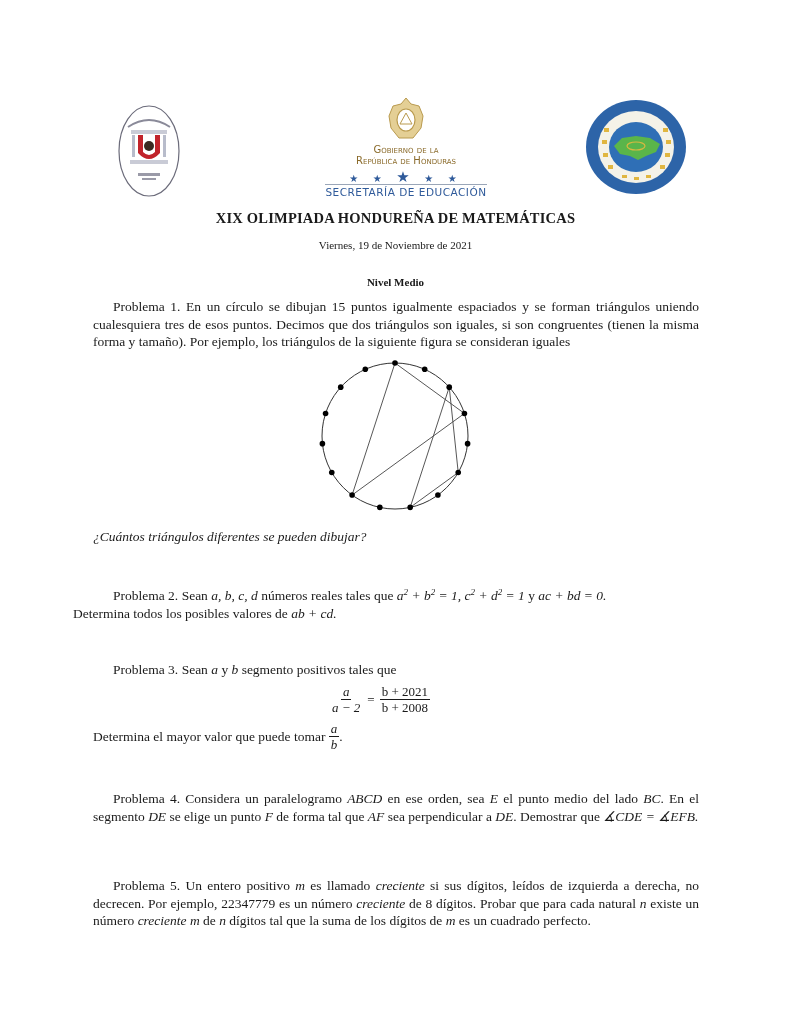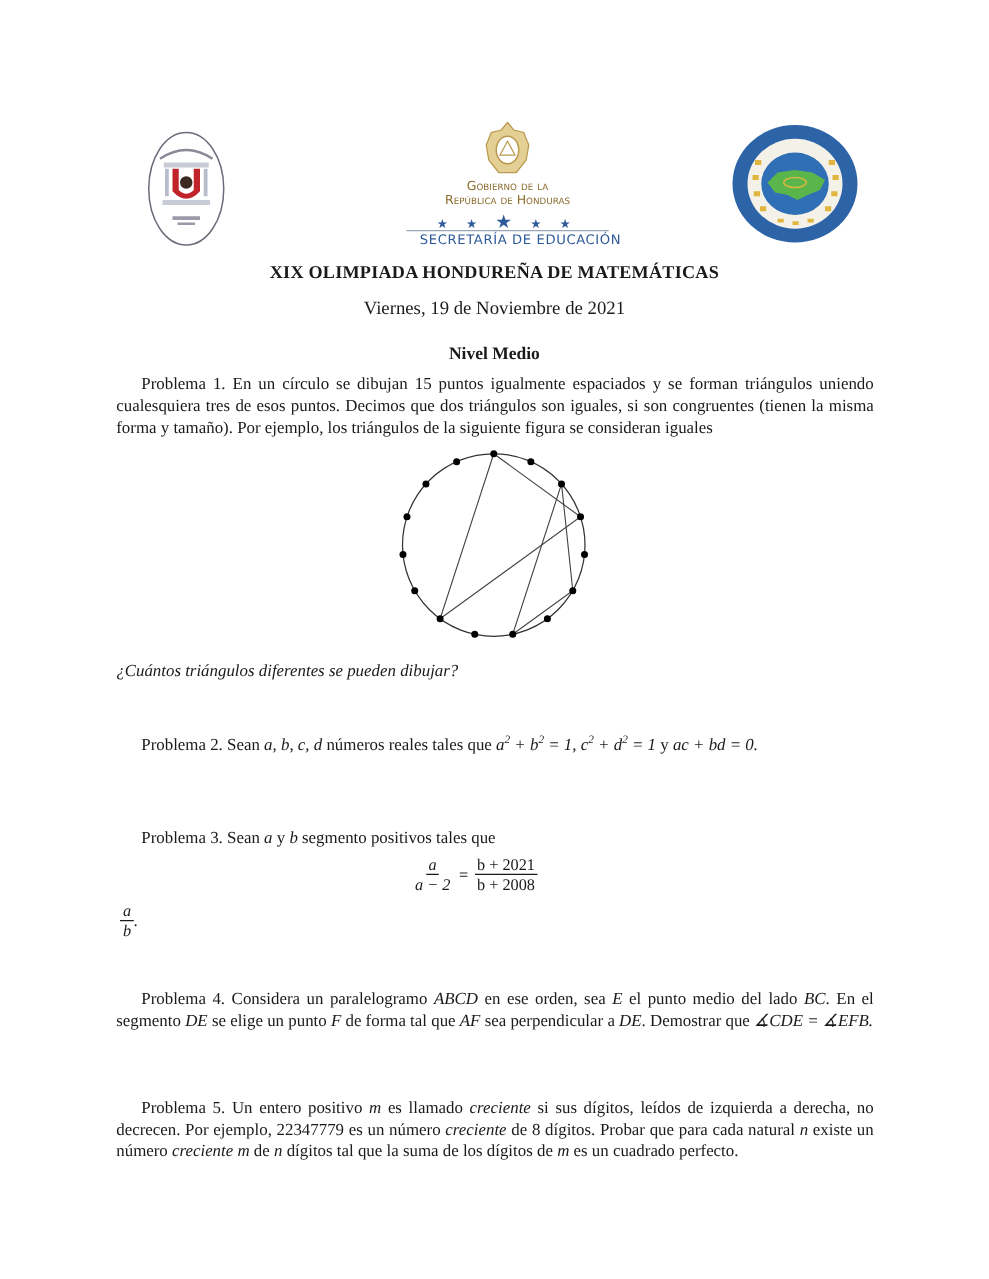--- a/index.html
+++ b/index.html
@@ -1,32 +1,32 @@
 <!DOCTYPE html>
 <html><head>
 <meta charset="utf-8">
 <style>
   html, body { margin:0; padding:0; background:#ffffff; }
   body { width:791px; height:1023px; position:relative; overflow:hidden;
          font-family:"Liberation Serif", "DejaVu Serif", serif; color:#1a1a1a; }
   .abs { position:absolute; }
   .center { text-align:center; left:0; width:791px; }
   .title { top:210px; font-size:14.5px; font-weight:bold; letter-spacing:0.2px; }
-  .date { top:239px; font-size:15px; }
-  .level { top:276px; font-size:14px; font-weight:bold; }
+  .date { top:239px; font-size:11px; }
+  .level { top:276px; font-size:11px; font-weight:bold; }
   .para { left:93px; width:606px; font-size:13.5px; line-height:17.5px; text-align:justify; }
   .para .lead { font-weight:normal; }
   .indent { text-indent:20px; }
   .math { font-style:italic; }
   sup { font-size:9px; line-height:0; }
   .frac { display:inline-flex; flex-direction:column; align-items:center; vertical-align:middle; font-size:13px; }
   .frac .num { border-bottom:1px solid #1a1a1a; padding:0 2px; line-height:15px; }
   .frac .den { padding:0 2px; line-height:15px; }
   .gob { font-family:"DejaVu Sans", sans-serif; font-variant:small-caps; color:#8a6a2a; font-size:10px; line-height:12px; text-align:center; }
-  .sec { font-family:"DejaVu Sans", sans-serif; color:#2f5a9a; font-size:10.5px; letter-spacing:0.5px; text-align:right; }
+  .sec { font-family:"DejaVu Sans", sans-serif; color:#2f5a9a; font-size:10.5px; letter-spacing:0.5px; text-align:center; }
   .stars { color:#2f5a9a; text-align:center; font-size:10px; letter-spacing:6px; }
   .stars .big { font-size:15px; }
   .hr-line { background:#9aa6b8; height:1px; }
 </style>
 </head>
 <body>
 
 <div class="abs" style="left:118px;top:105px;width:62px;height:92px;">
   <svg width="62" height="92" viewBox="0 0 62 92">
     <ellipse cx="31" cy="46" rx="30" ry="45" fill="#fff" stroke="#6b6b7a" stroke-width="1.2"></ellipse>
@@ -112,20 +112,24 @@
 
 <div class="abs para indent" style="top:587px;">
   <span class="lead">Problema 2.</span>
   <span>Sean</span>
   <span class="math">a, b, c, d</span>
   <span>números reales tales que</span>
   <span class="math">a<sup>2</sup> + b<sup>2</sup> = 1,</span>
   <span class="math">c<sup>2</sup> + d<sup>2</sup> = 1</span>
   <span>y</span>
   <span class="math">ac + bd = 0.</span><br>
+  <span style="display:inline-block;text-indent:0;margin-left:-20px;">
+    <span>Determina todos los posibles valores de</span>
+    <span class="math">ab + cd.</span>
+  </span>
 </div>
 
 <div class="abs para indent" style="top:661px;">
   <span class="lead">Problema 3.</span>
   <span>Sean</span>
   <span class="math">a</span>
   <span>y</span>
   <span class="math">b</span>
   <span>segmento positivos tales que</span>
 </div>
@@ -136,21 +140,21 @@
     <span class="den">a − 2</span>
   </span>
   <span style="font-size:13px;">=</span>
   <span class="frac">
     <span class="num">b + 2021</span>
     <span class="den">b + 2008</span>
   </span>
 </div>
 
 <div class="abs para" style="top:721px;display:flex;align-items:center;">
-  &nbsp;
+  <span>Determina el mayor valor que puede tomar</span>&nbsp;
   <span class="frac math">
     <span class="num">a</span>
     <span class="den">b</span>
   </span><span>.</span>
 </div>
 
 <div class="abs para indent" style="top:790px;">
   <span class="lead">Problema 4.</span>
   <span>Considera un paralelogramo </span><span class="math">ABCD</span><span> en ese orden, sea </span><span class="math">E</span><span> el punto medio del lado </span><span class="math">BC</span><span>.</span>
   <span>En el segmento </span><span class="math">DE</span><span> se elige un punto </span><span class="math">F</span><span> de forma tal que </span><span class="math">AF</span><span> sea perpendicular a </span><span class="math">DE</span><span>. Demostrar que</span>

